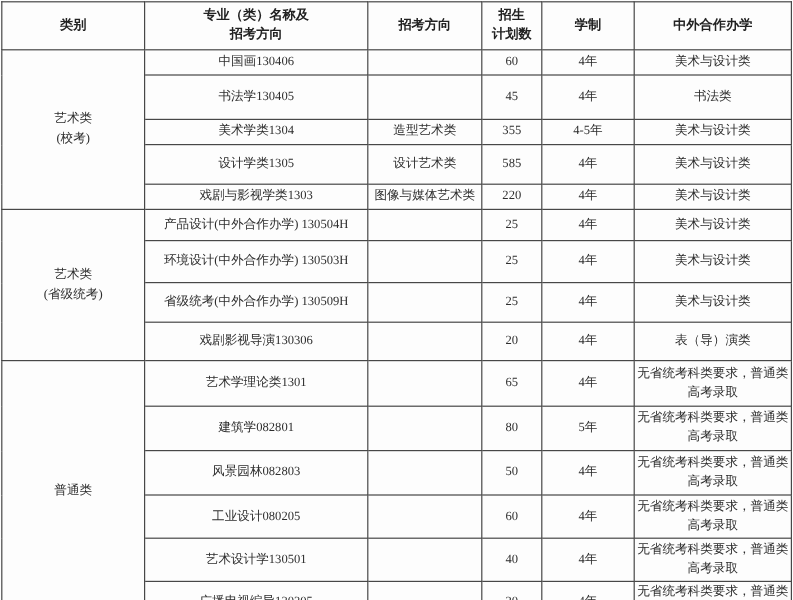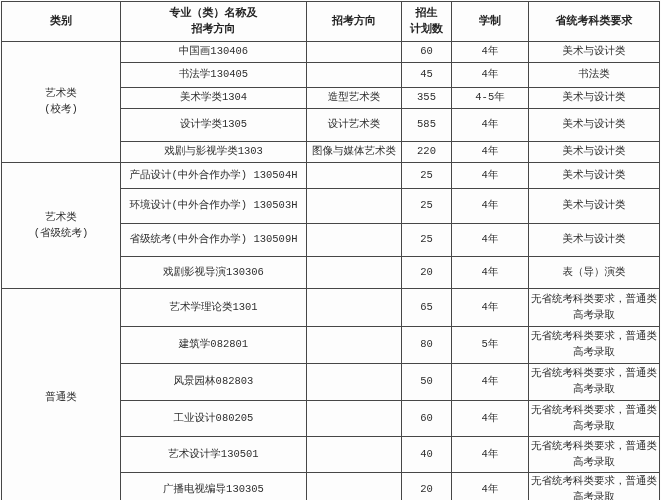--- a/index.html
+++ b/index.html
@@ -1,21 +1,21 @@
 <!DOCTYPE html>
 <html><head>
 <meta charset="utf-8">
 <style>
   html, body { margin: 0; padding: 0; background: #ffffff; }
   .page {
     position: relative;
     width: 661px;
     height: 500px;
     background: #fdfdfd;
-    font-family: Liberation Mono, monospace;
+    font-family: Liberation Serif, serif;
     color: #2d2d2d;
     box-sizing: border-box;
     padding-left: 16px;
   }
   table.adm {
     position: absolute;
     left: 1px;
     top: 1px;
     width: 658px;
     border-collapse: collapse;
@@ -68,35 +68,35 @@
     </colgroup>
     <thead>
       <tr style="height:40px;">
         <th>类别</th>
         <th>专业（类）名称及
 招考方向</th>
         <th>招考方向</th>
         <th>招生
 计划数</th>
         <th>学制</th>
-        <th>省统考科类要求</th>
+        <th>中外合作办学</th>
       </tr>
     </thead>
     <tbody>
 
       <tr style="height:21px;">
         <td class="cat" rowspan="5">艺术类
 (校考)</td>
         <td>中国画130406</td>
         <td></td>
         <td>60</td>
         <td>4年</td>
         <td class="req">美术与设计类</td>
       </tr>
-      <tr style="height:25px;">
+      <tr style="height:37px;">
         <td>书法学130405</td>
         <td></td>
         <td>45</td>
         <td>4年</td>
         <td class="req">书法类</td>
       </tr>
       <tr style="height:21px;">
         <td>美术学类1304</td>
         <td>造型艺术类</td>
         <td>355</td>

